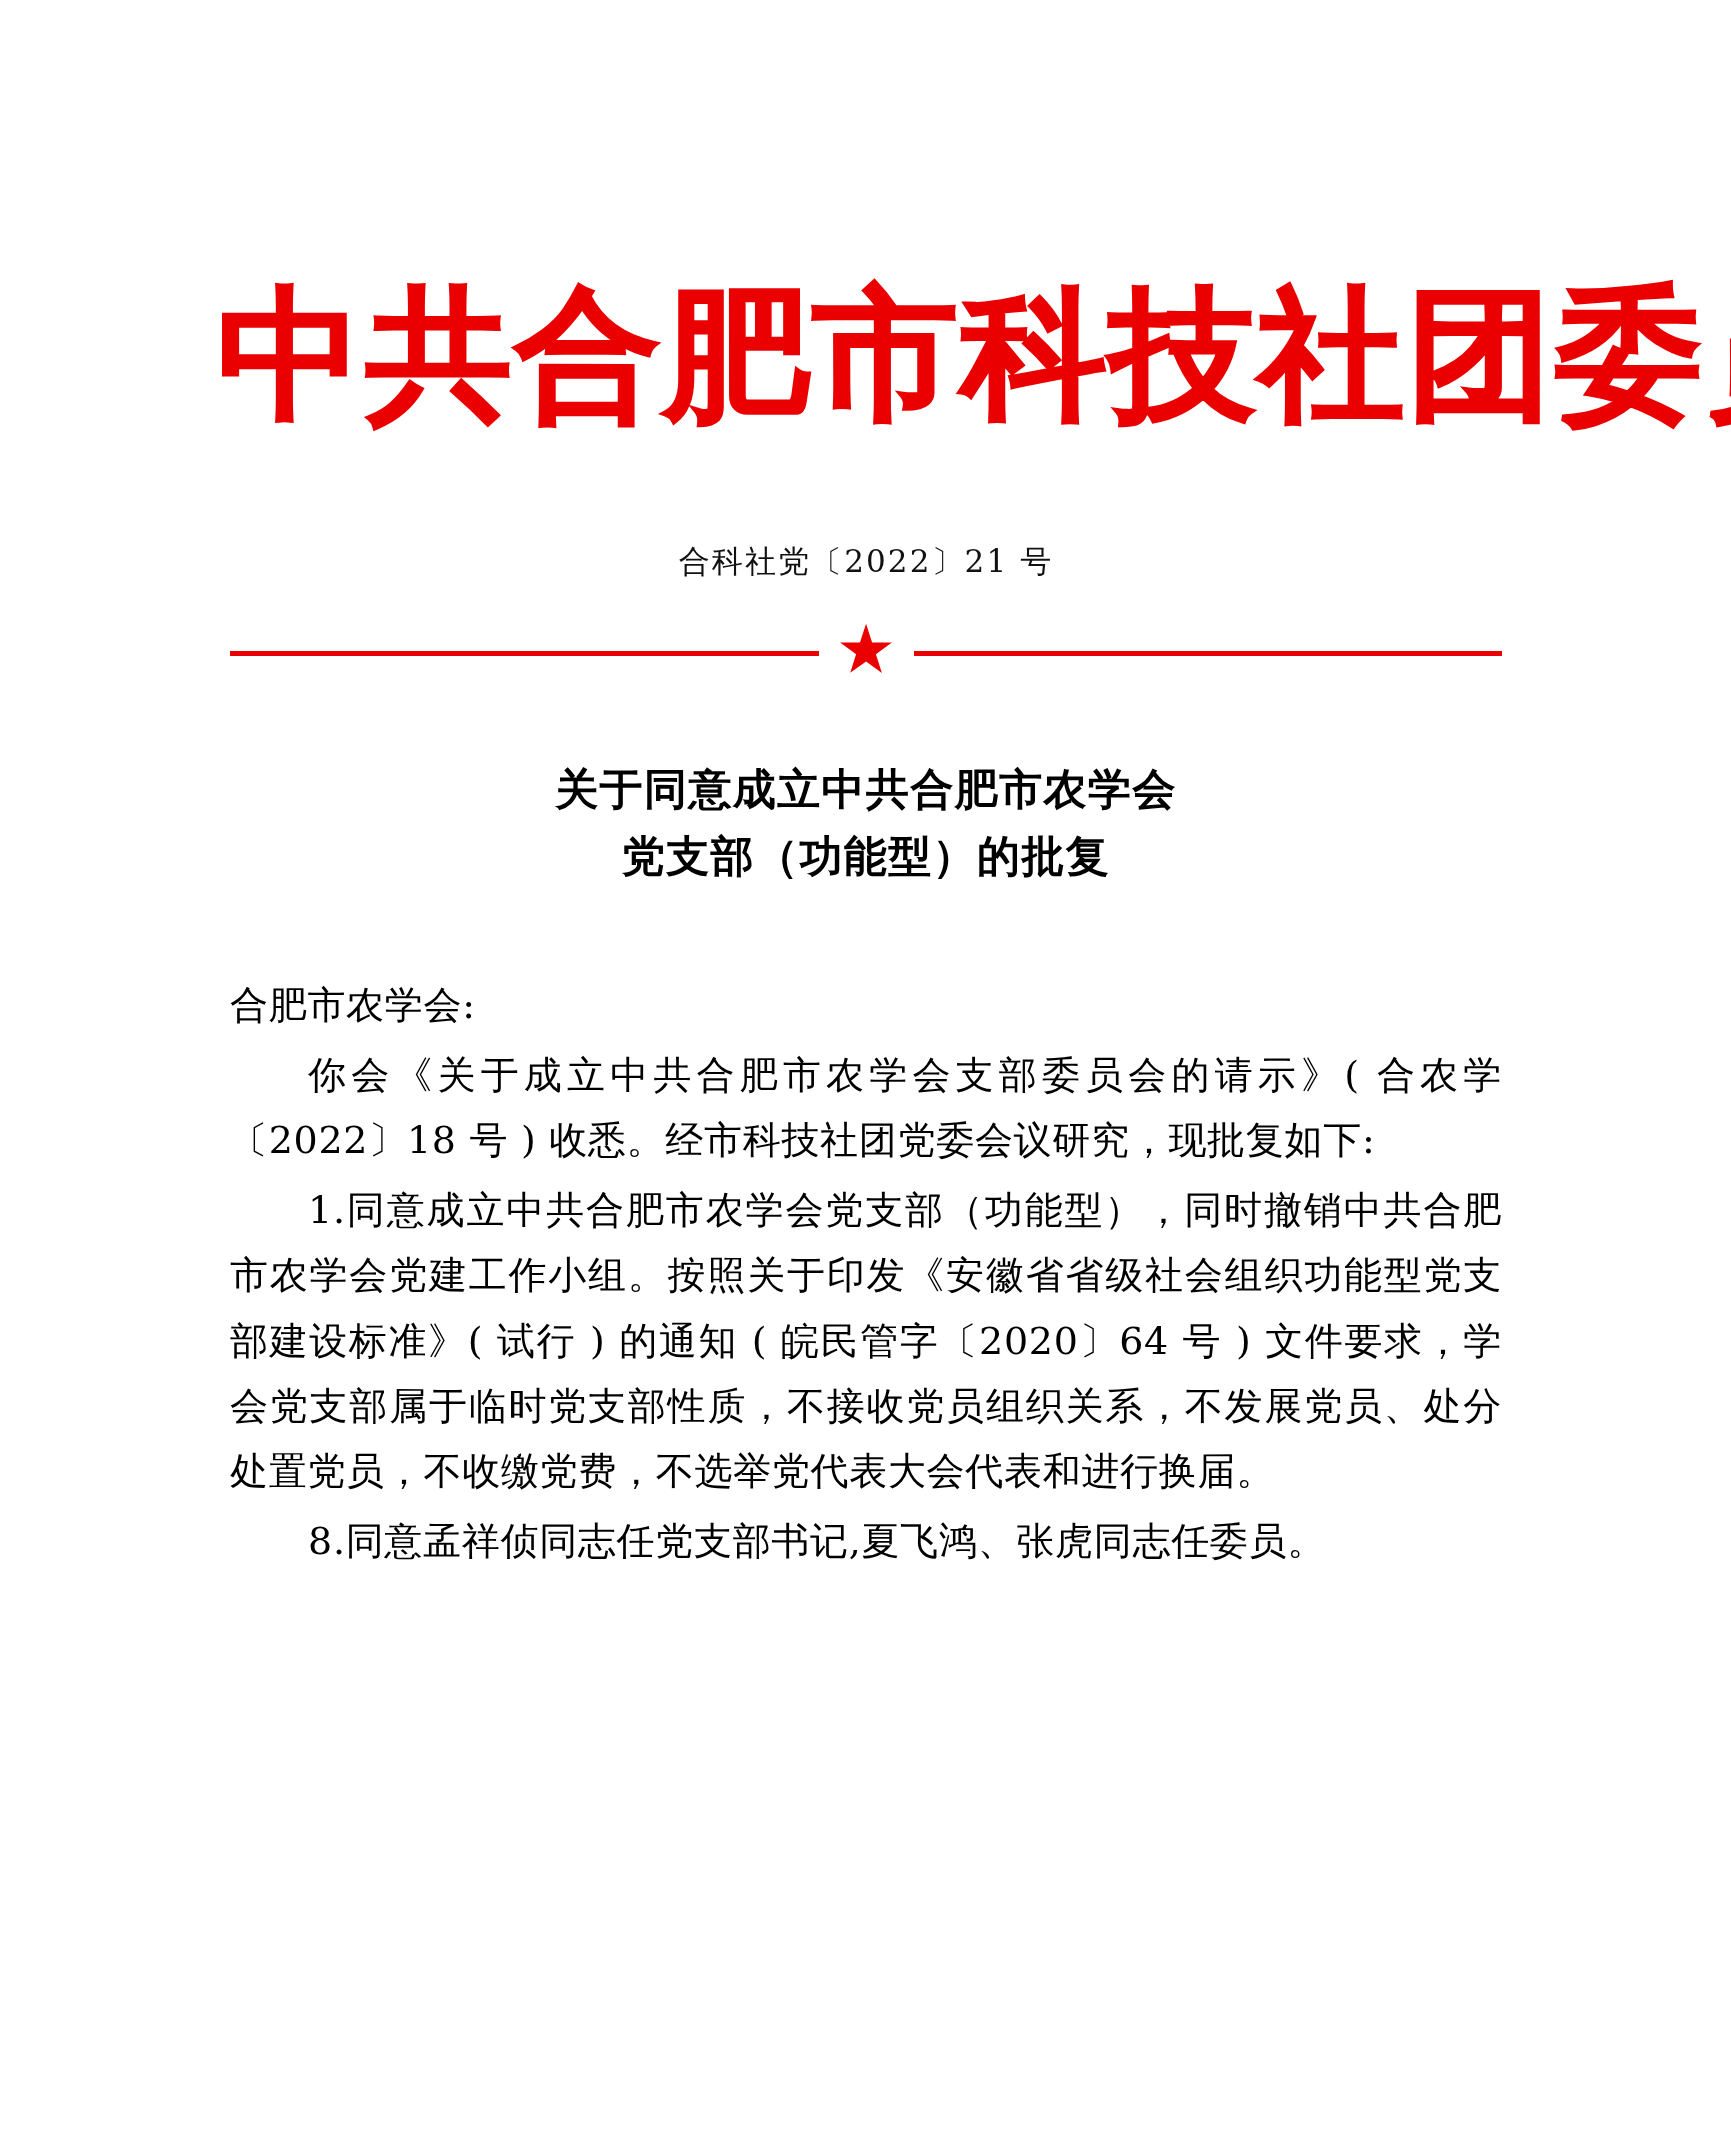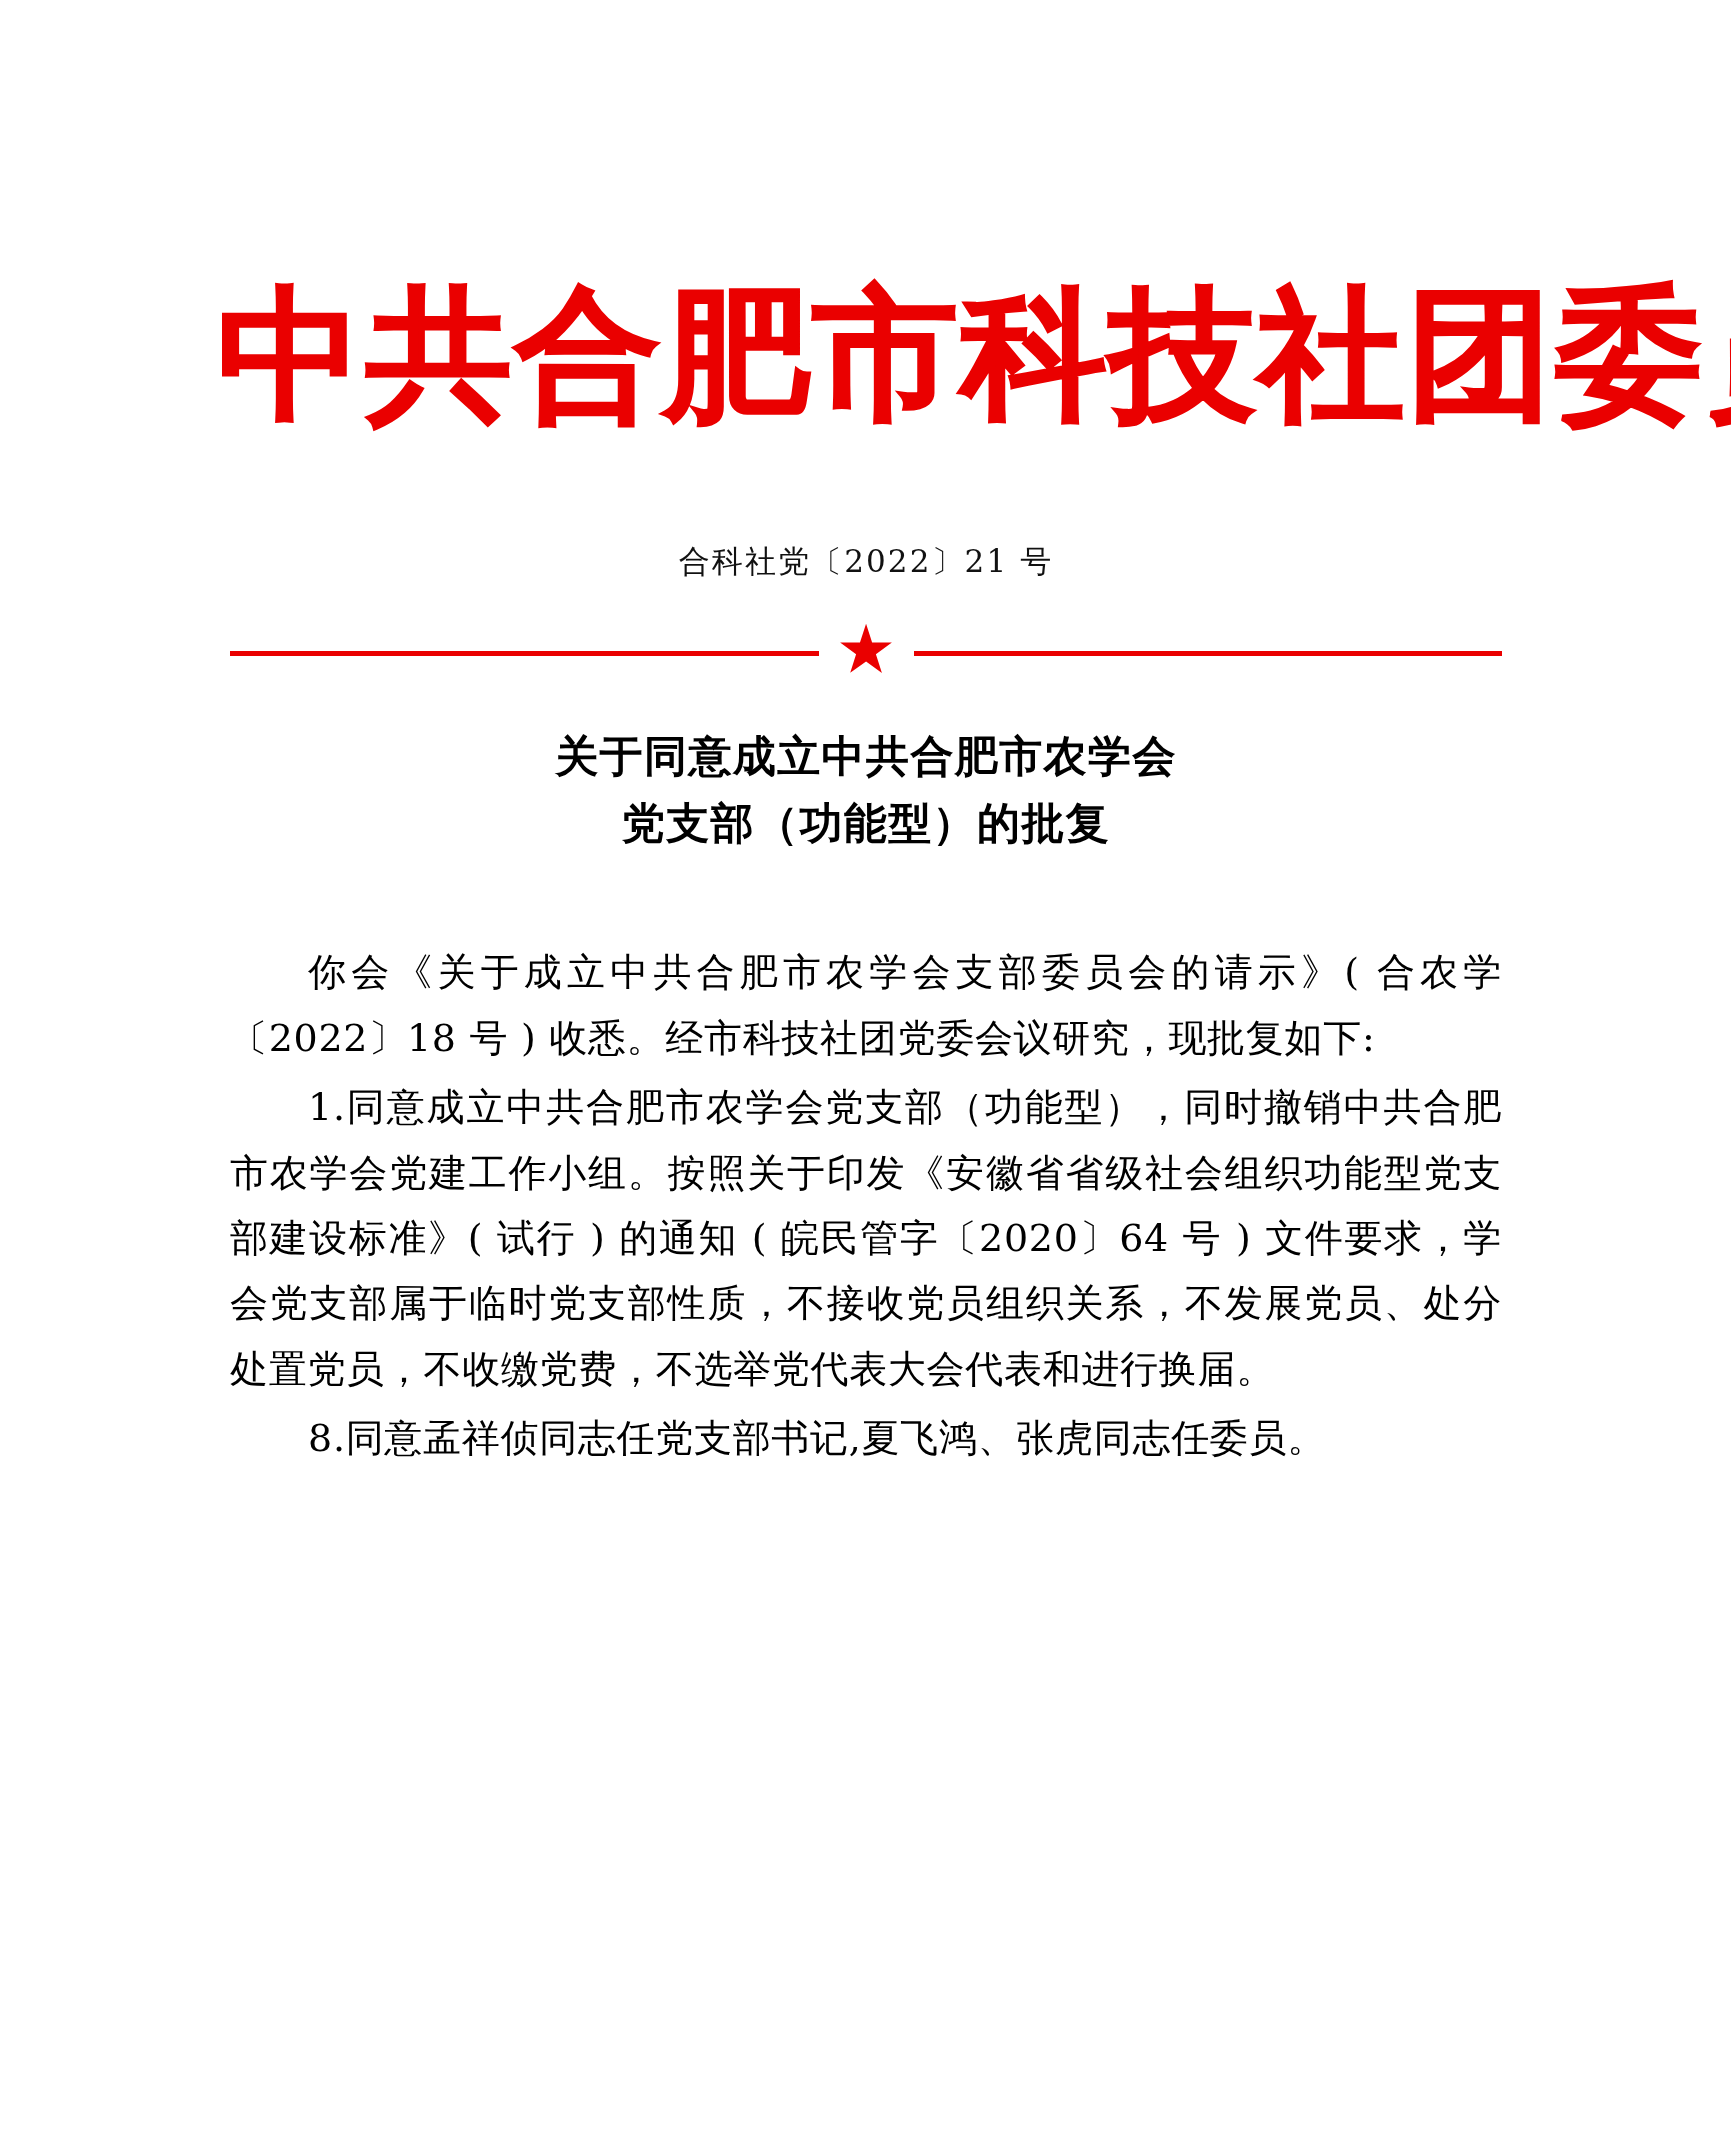--- a/index.html
+++ b/index.html
@@ -64,21 +64,21 @@
     color: #ea0000;
     font-size: 59px;
     line-height: 1;
     margin: 0 18px;
     position: relative;
     top: -4.2px;
   }
 
   
   .title {
-    margin-top: 49px;
+    margin-top: 82px;
     text-align: center;
     font-size: 43px;
     font-weight: 700;
     line-height: 1.55;
     letter-spacing: 1.4px;
     font-family: "DejaVu Serif", "Liberation Serif", serif;
   }
   .title .line { display: block; }
 
   
@@ -109,19 +109,20 @@
     <div class="star">★</div>
     <div class="bar"></div>
   </div>
 
   <div class="title">
     <span class="line">关于同意成立中共合肥市农学会</span>
     <span class="line">党支部（功能型）的批复</span>
   </div>
 
   <div class="body-block">
+    <p>合肥市农学会:</p>
     <p class="indent2">你会《关于成立中共合肥市农学会支部委员会的请示》( 合农学〔2022〕18 号 ) 收悉。经市科技社团党委会议研究，现批复如下:</p>
     <p class="indent2">1.同意成立中共合肥市农学会党支部（功能型），同时撤销中共合肥市农学会党建工作小组。按照关于印发《安徽省省级社会组织功能型党支部建设标准》( 试行 ) 的通知 ( 皖民管字〔2020〕64 号 ) 文件要求，学会党支部属于临时党支部性质，不接收党员组织关系，不发展党员、处分处置党员，不收缴党费，不选举党代表大会代表和进行换届。</p>
     <p class="indent2">8.同意孟祥侦同志任党支部书记,夏飞鸿、张虎同志任委员。</p>
   </div>
 
 </div>
 
 
 </body></html>

